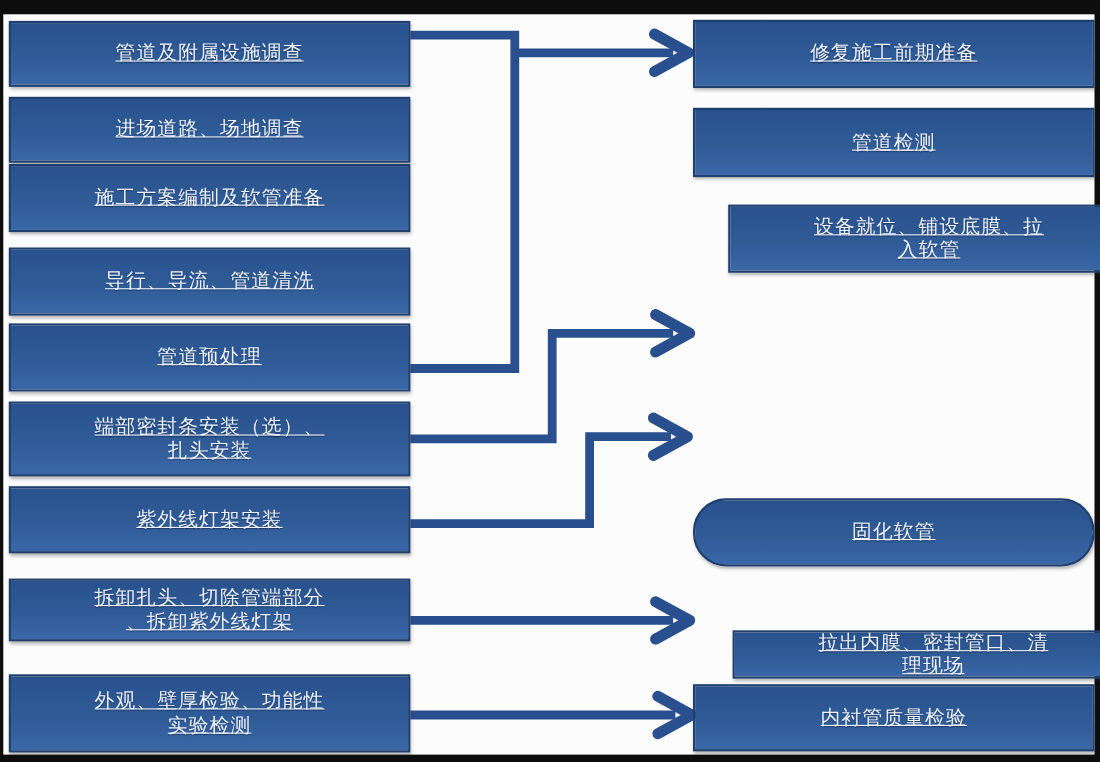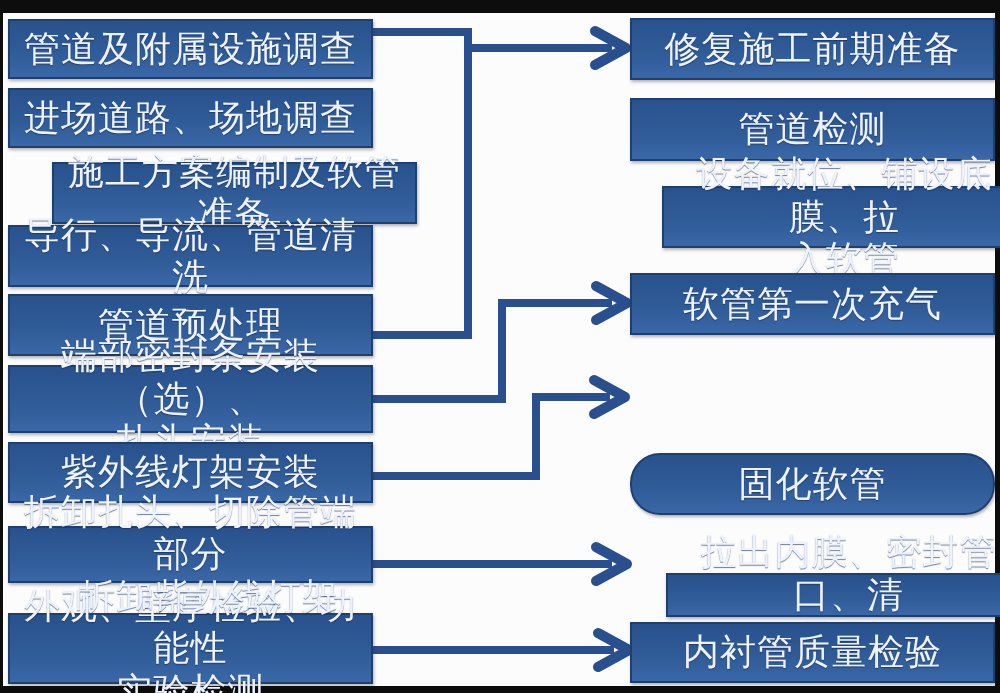--- a/index.html
+++ b/index.html
@@ -16,24 +16,25 @@
     position:absolute;left:0;top:0;width:1000px;height:693px;
     pointer-events:none;
   }
   .flowbox{
     position:absolute;box-sizing:border-box;
     background:linear-gradient(180deg,#29528d 0%,#2f5b97 55%,#3a67a6 100%);
     border:2px solid #1f3f6e;
     color:#eef3fb;
     display:flex;align-items:center;justify-content:center;
     text-align:center;
-    font-size:36px;line-height:1.18;letter-spacing:1px;
+    font-size:18px;line-height:1.18;letter-spacing:1px;
     white-space:pre-line;
     box-shadow:1px 2px 3px rgba(40,40,40,0.35);
     text-shadow:0 1px 1px rgba(20,40,80,0.6);
+    text-decoration:underline;
   }
   .left-col{left:8px;width:365px;}
   .right-col{left:630px;width:365px;}
 </style>
 </head>
 <body>
 
 <div class="stage">
   <div class="canvas"></div>
 
@@ -51,33 +52,32 @@
 
     <path d="M373 564 H612" stroke-width="8"></path>
     <path d="M596 547 L627 564 L596 581" stroke-width="10" stroke-linecap="round" stroke-linejoin="round"></path>
 
     <path d="M373 650 H614" stroke-width="8"></path>
     <path d="M598 633 L629 650 L598 667" stroke-width="10" stroke-linecap="round" stroke-linejoin="round"></path>
   </svg>
 
   <div class="flowbox left-col" style="top:19px;height:60px;">管道及附属设施调查</div>
   <div class="flowbox left-col" style="top:88px;height:60px;">进场道路、场地调查</div>
-  <div class="flowbox left-col" style="top:162px;height:62px;margin-left:44px;">施工方案编制及软管准备</div>
+  <div class="flowbox left-col" style="top:149px;height:62px;">施工方案编制及软管准备</div>
   <div class="flowbox left-col" style="top:225px;height:62px;">导行、导流、管道清洗</div>
   <div class="flowbox left-col" style="top:294px;height:62px;">管道预处理</div>
   <div class="flowbox left-col" style="top:365px;height:68px;">端部密封条安装（选）、
 扎头安装</div>
   <div class="flowbox left-col" style="top:442px;height:61px;">紫外线灯架安装</div>
   <div class="flowbox left-col" style="top:526px;height:57px;">拆卸扎头、切除管端部分
 、拆卸紫外线灯架</div>
   <div class="flowbox left-col" style="top:613px;height:71px;">外观、壁厚检验、功能性
 实验检测</div>
 
   <div class="flowbox right-col" style="top:18px;height:62px;">修复施工前期准备</div>
   <div class="flowbox right-col" style="top:98px;height:63px;">管道检测</div>
   <div class="flowbox right-col" style="top:186px;height:62px;margin-left:32px;">设备就位、铺设底膜、拉
 入软管</div>
-  <div class="flowbox right-col" style="top:273px;height:62px;">软管第一次充气</div>
   <div class="flowbox right-col" style="top:453px;height:62px;border-radius:30px;">固化软管</div>
   <div class="flowbox right-col" style="top:573px;height:44px;margin-left:36px;">拉出内膜、密封管口、清
 理现场</div>
   <div class="flowbox right-col" style="top:622px;height:61px;">内衬管质量检验</div>
 </div>
 
 </body></html>

